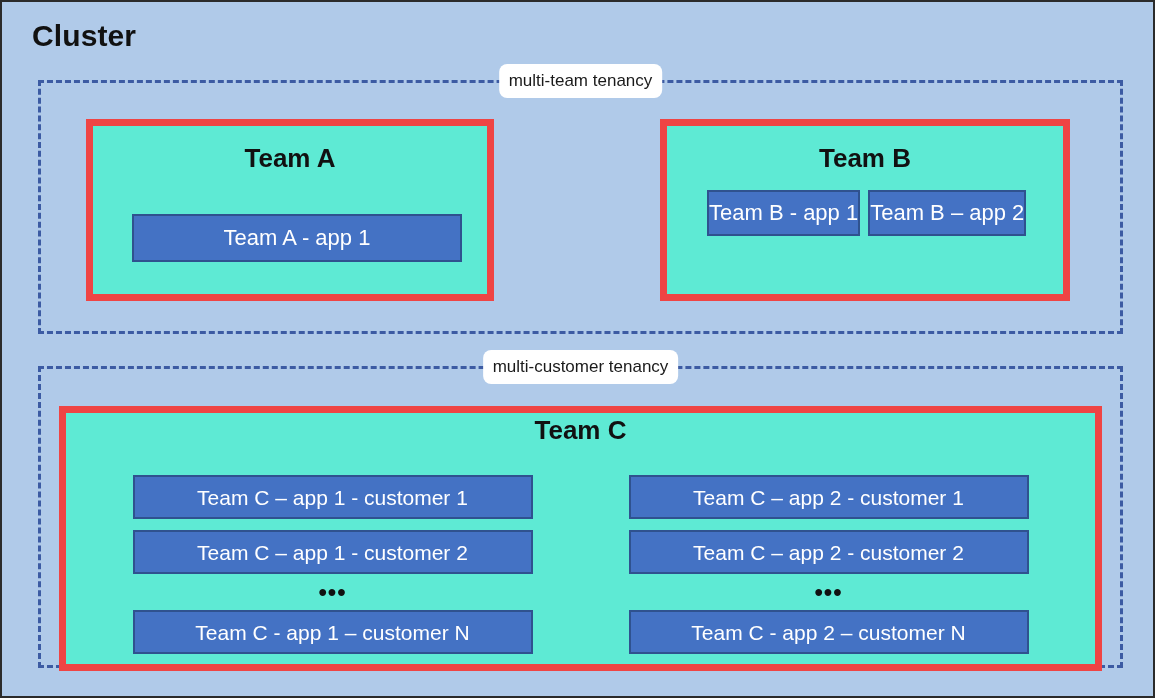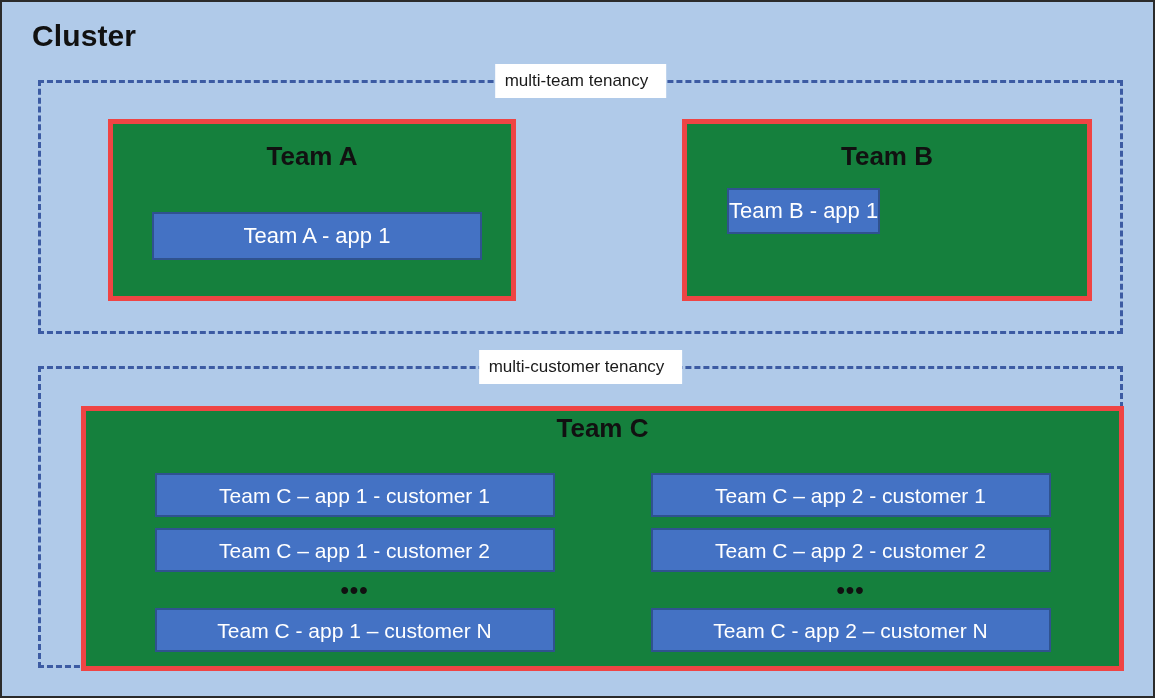--- a/index.html
+++ b/index.html
@@ -59,31 +59,31 @@
   
   .tenancy-label {
     position: absolute;
     top: -19px;
     left: 50%;
     transform: translateX(-50%);
     background: #ffffff;
     color: #1a1a1a;
     font-size: 17px;
     line-height: 1;
-    padding: 8px 18px 9px 10px;
-    white-space: nowrap;
+    padding: 8px 10px 9px 10px;
+    white-space: nowrap;
+    border-radius: 8px;
   }
 
   
   .team-panel {
     position: absolute;
     box-sizing: border-box;
-    background: #15803d;
-    border: 5px solid #ef4444;
-    margin-left: 22px;
+    background: #5eead4;
+    border: 7px solid #ef4444;
   }
   #team-a-panel {
     left: 84px;
     top: 117px;
     width: 408px;
     height: 182px;
   }
   #team-b-panel {
     left: 658px;
     top: 117px;
@@ -192,20 +192,21 @@
     <div id="team-a-apps">
       <div class="app-box">Team A - app 1</div>
     </div>
   </div>
 
   <div class="team-panel" id="team-b-panel">
     <div class="team-title">Team B</div>
 
     <div id="team-b-apps">
       <div class="app-box">Team B - app 1</div>
+      <div class="app-box">Team B – app 2</div>
     </div>
   </div>
 
   <div class="tenancy-group" id="group-multi-customer">
 
     <div class="tenancy-label">multi-customer tenancy</div>
   </div>
 
   <div class="team-panel" id="team-c-panel">
     <div class="team-title">Team C</div>

